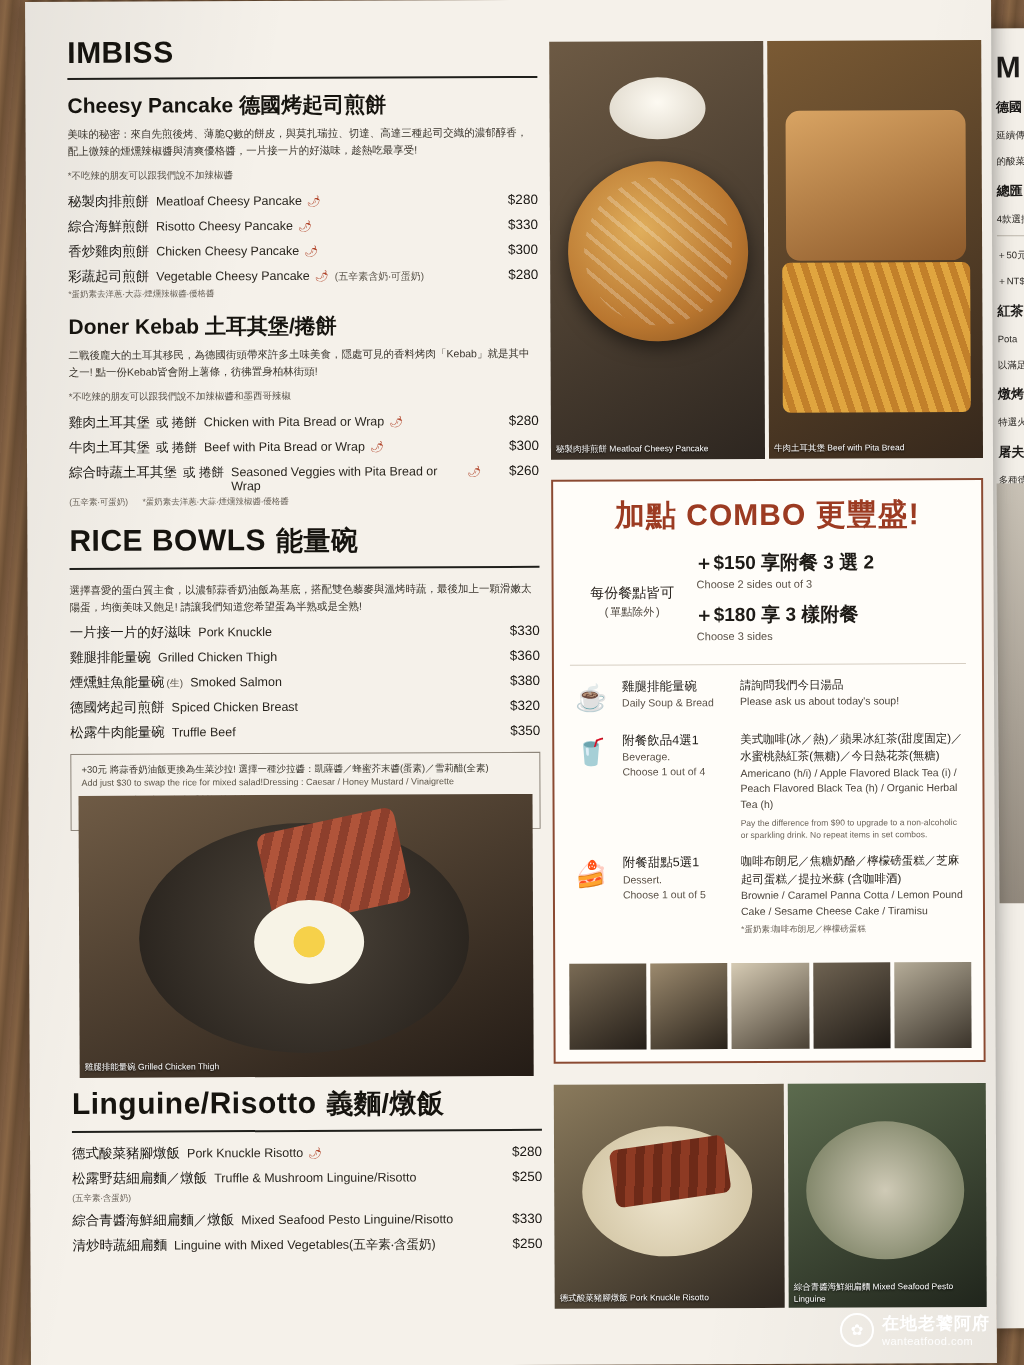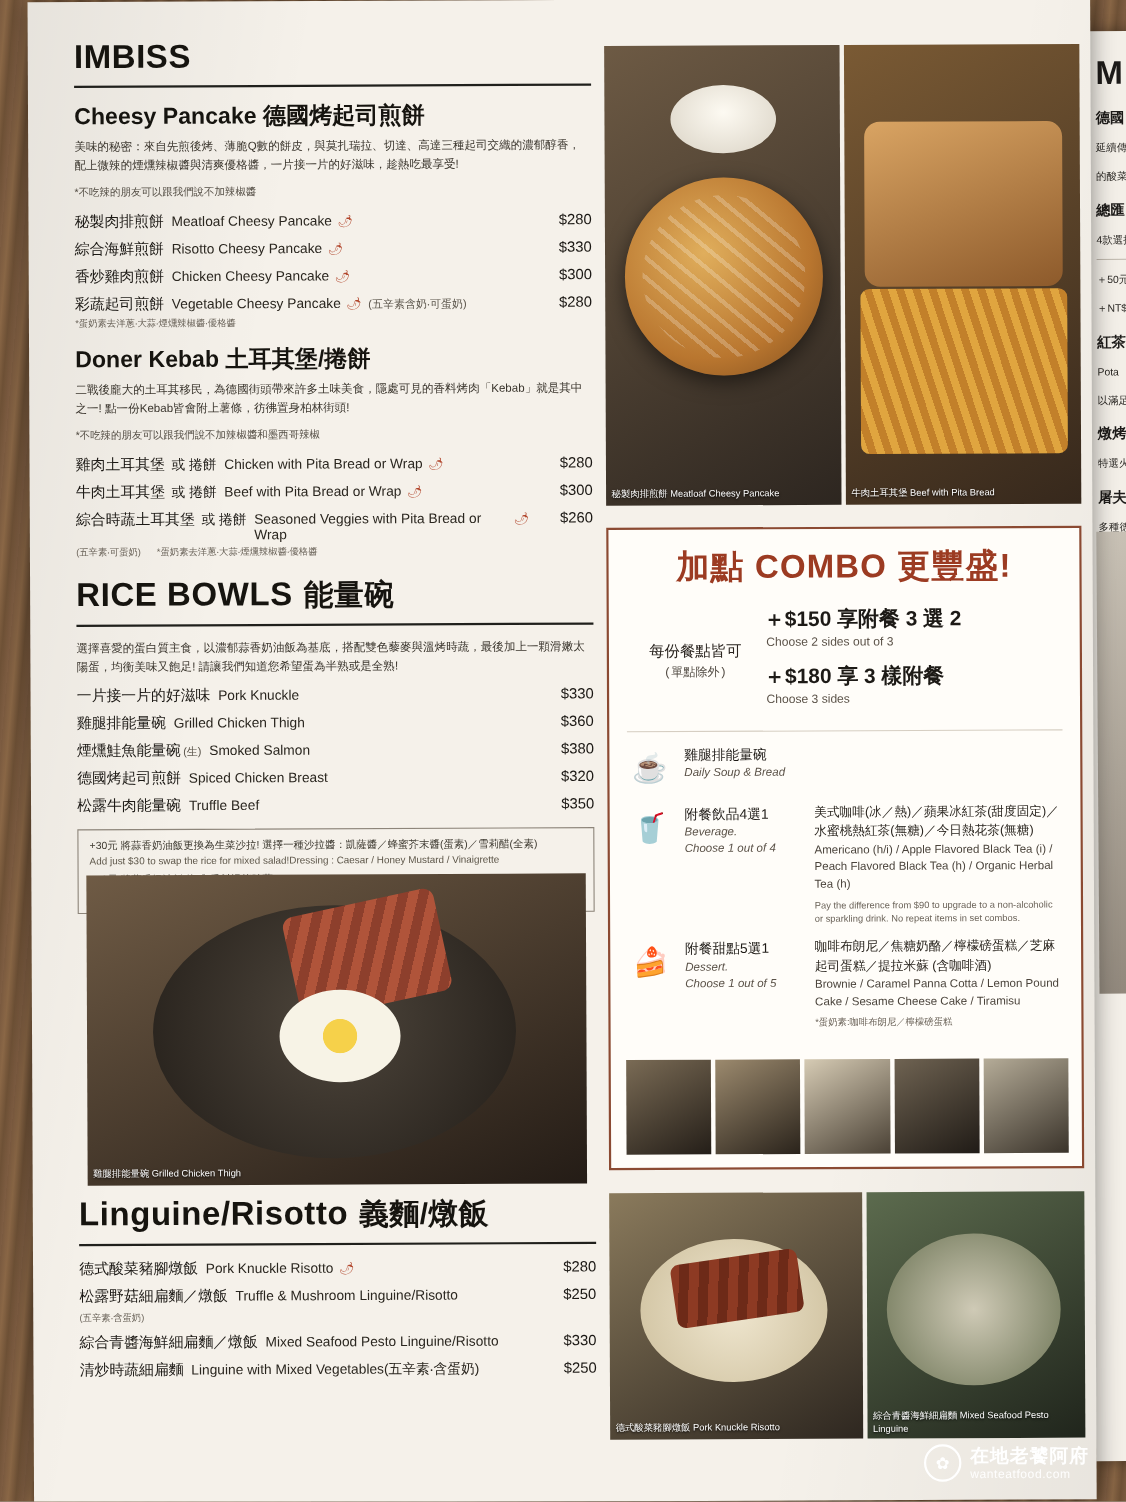--- a/index.html
+++ b/index.html
@@ -131,21 +131,21 @@
   .combo-left .small{font-size:11px;color:#514a42;}
   .combo-right{flex:1;}
   .combo-opt{margin-bottom:12px;}
   .combo-opt .big{font-size:19px;font-weight:bold;color:#1d1a16;}
   .combo-opt .en{font-size:11px;color:#5b5248;margin-top:2px;margin-left:2px;}
   .divider{height:1px;background:#d6cec2;margin:10px 0 4px;}
 
   .crow{display:flex;gap:10px;margin:12px 0;align-items:flex-start;}
   .cicon{width:42px;height:42px;flex:none;display:flex;align-items:center;justify-content:center;font-size:26px;}
   .clabel{width:108px;flex:none;font-size:12.5px;color:#1e1a16;line-height:1.45;}
-  .clabel .en{font-size:10.5px;color:#5b5248;font-style:italic;}
+  .clabel .en{font-size:10.5px;color:#5b5248;}
   .cbody{flex:1;font-size:11.5px;color:#2a251f;line-height:1.5;}
   .cbody .en{font-size:10.5px;color:#4b443c;}
   .cfine{font-size:8.5px;color:#6b6359;line-height:1.45;margin-top:4px;}
 
   .dessert-strip{position:absolute;left:14px;bottom:12px;width:402px;height:86px;display:flex;gap:4px;}
   .ds{flex:1;background:linear-gradient(150deg,#7a6b55,#241e18);}
   .ds:nth-child(2){background:linear-gradient(150deg,#9c8a6e,#2a231b);}
   .ds:nth-child(3){background:linear-gradient(150deg,#d6cbb4,#4a4135);}
   .ds:nth-child(4){background:linear-gradient(150deg,#6f6352,#201b16);}
   .ds:nth-child(5){background:linear-gradient(150deg,#b5ac98,#3a332a);}
@@ -401,20 +401,24 @@
       <div class="divider"></div>
 
       <div class="crow">
         <div class="cicon">
           <span>☕</span>
         </div>
         <div class="clabel">
           <div>雞腿排能量碗</div>
           <div class="en">Daily Soup &amp; Bread</div>
         </div>
+        <div class="cbody">
+          <div>請詢問我們今日湯品</div>
+          <div class="en">Please ask us about today's soup!</div>
+        </div>
       </div>
 
       <div class="crow">
         <div class="cicon">
           <span>🥤</span>
         </div>
         <div class="clabel">
           <div>附餐飲品4選1</div>
           <div class="en">Beverage.</div>
           <div class="en">Choose 1 out of 4</div>

